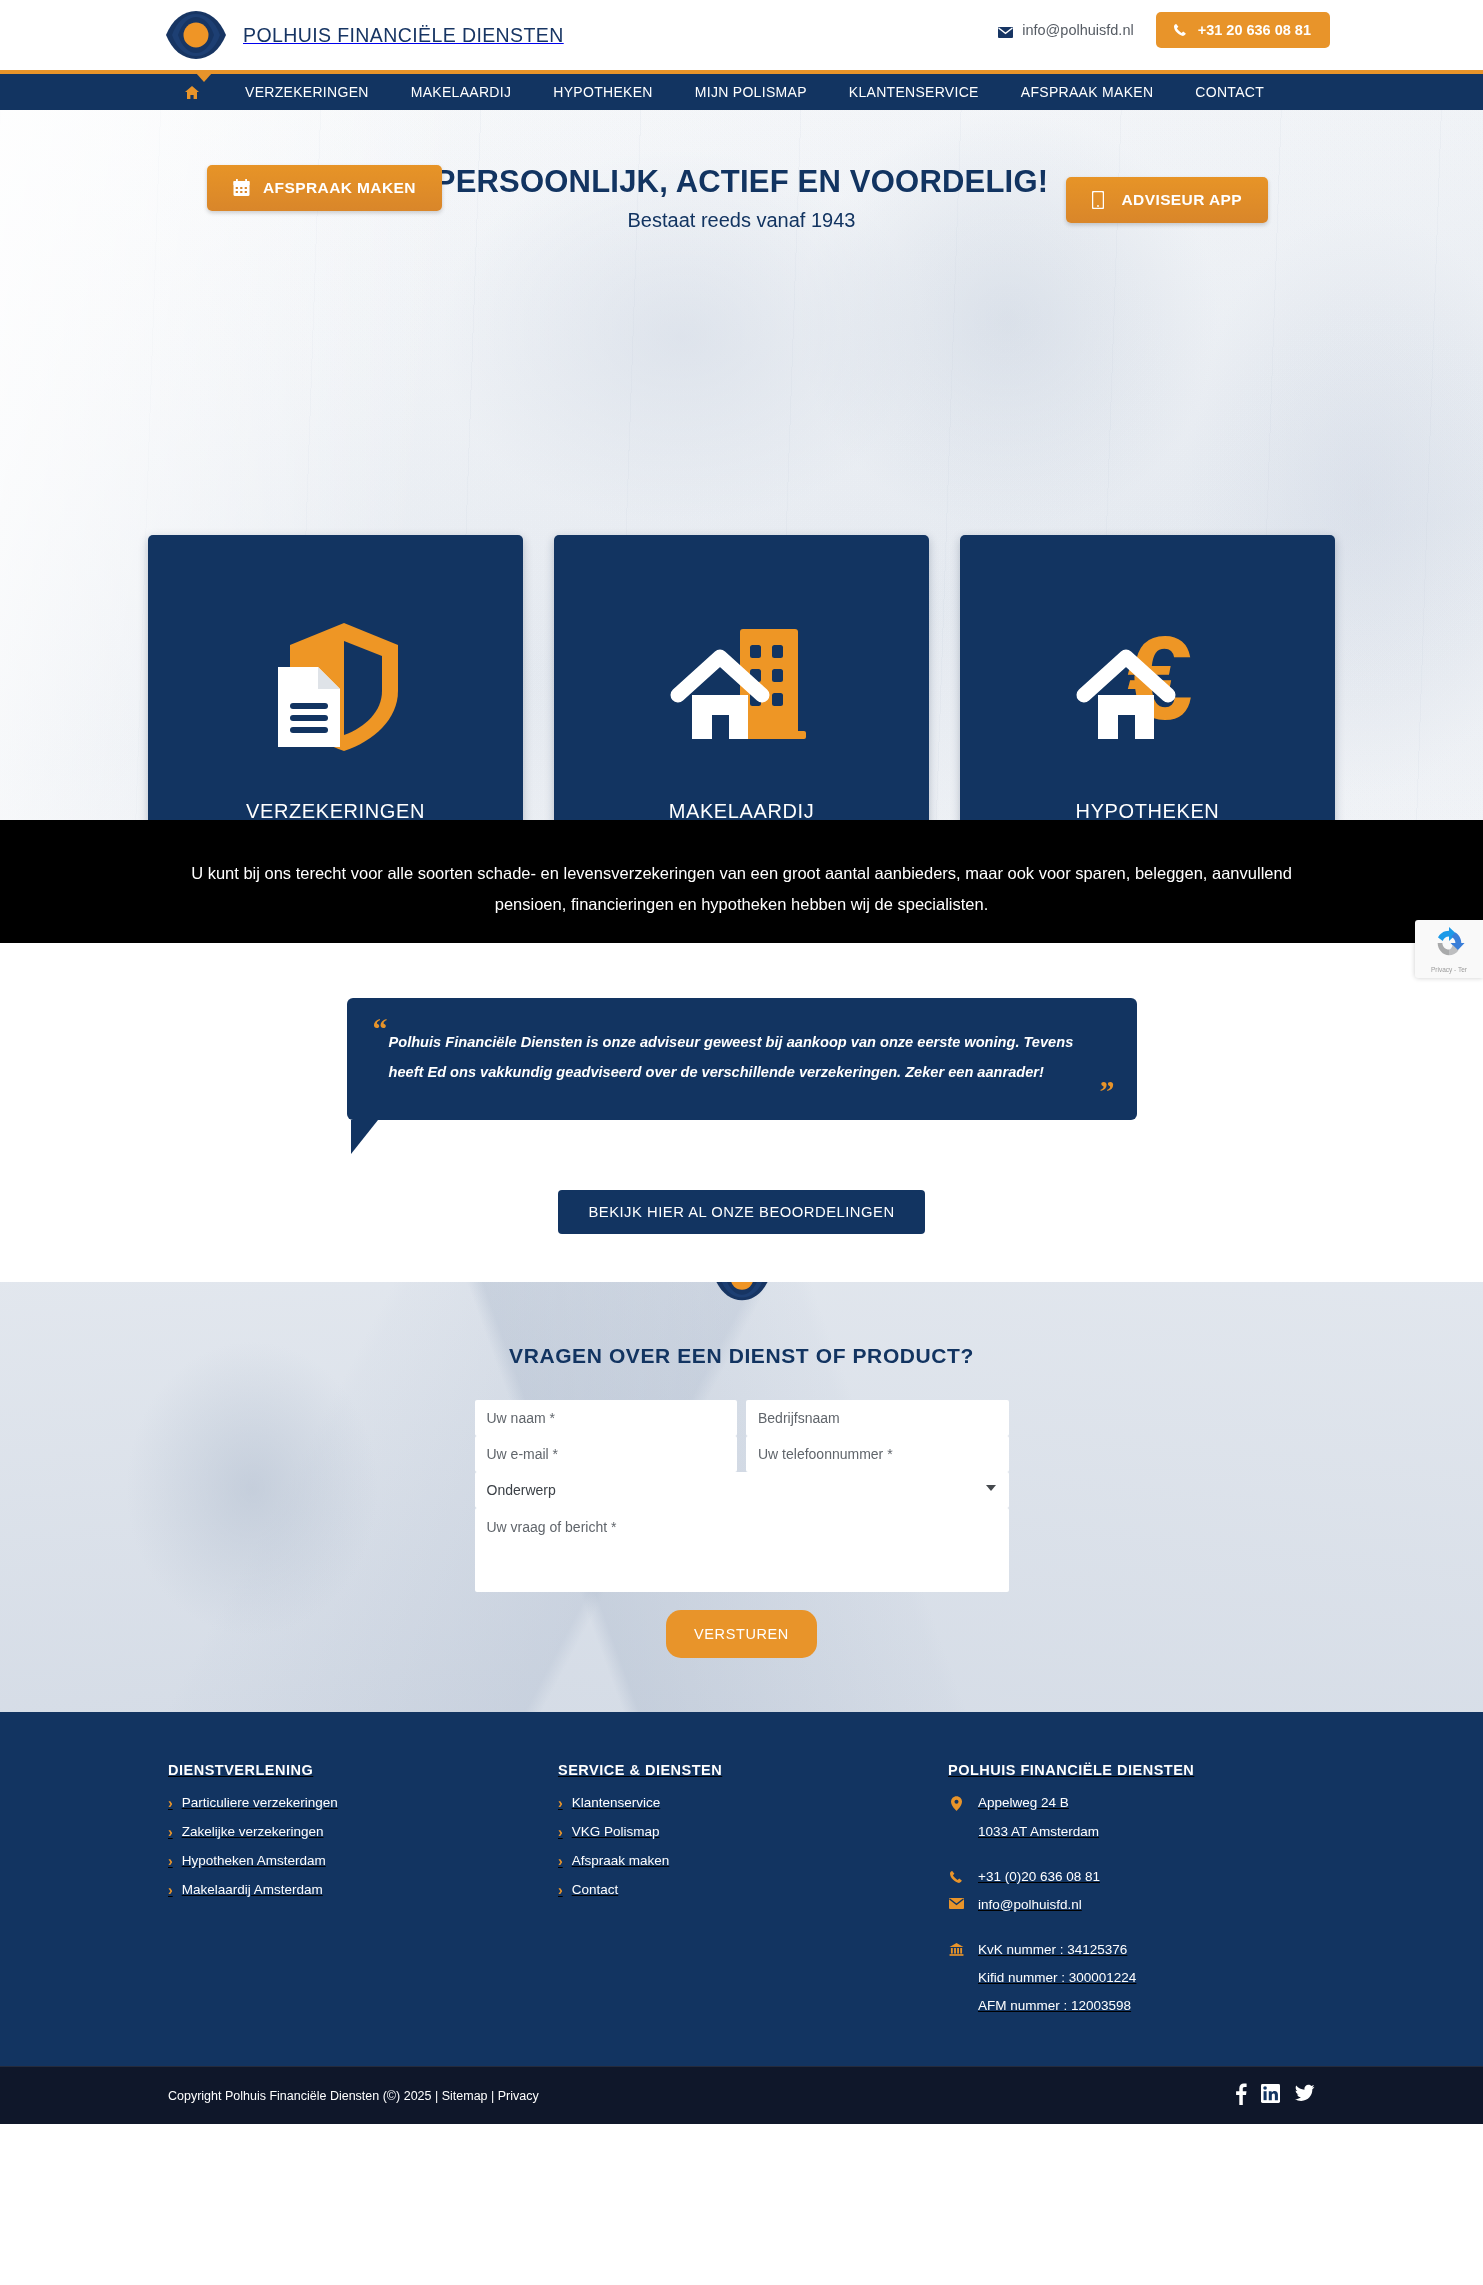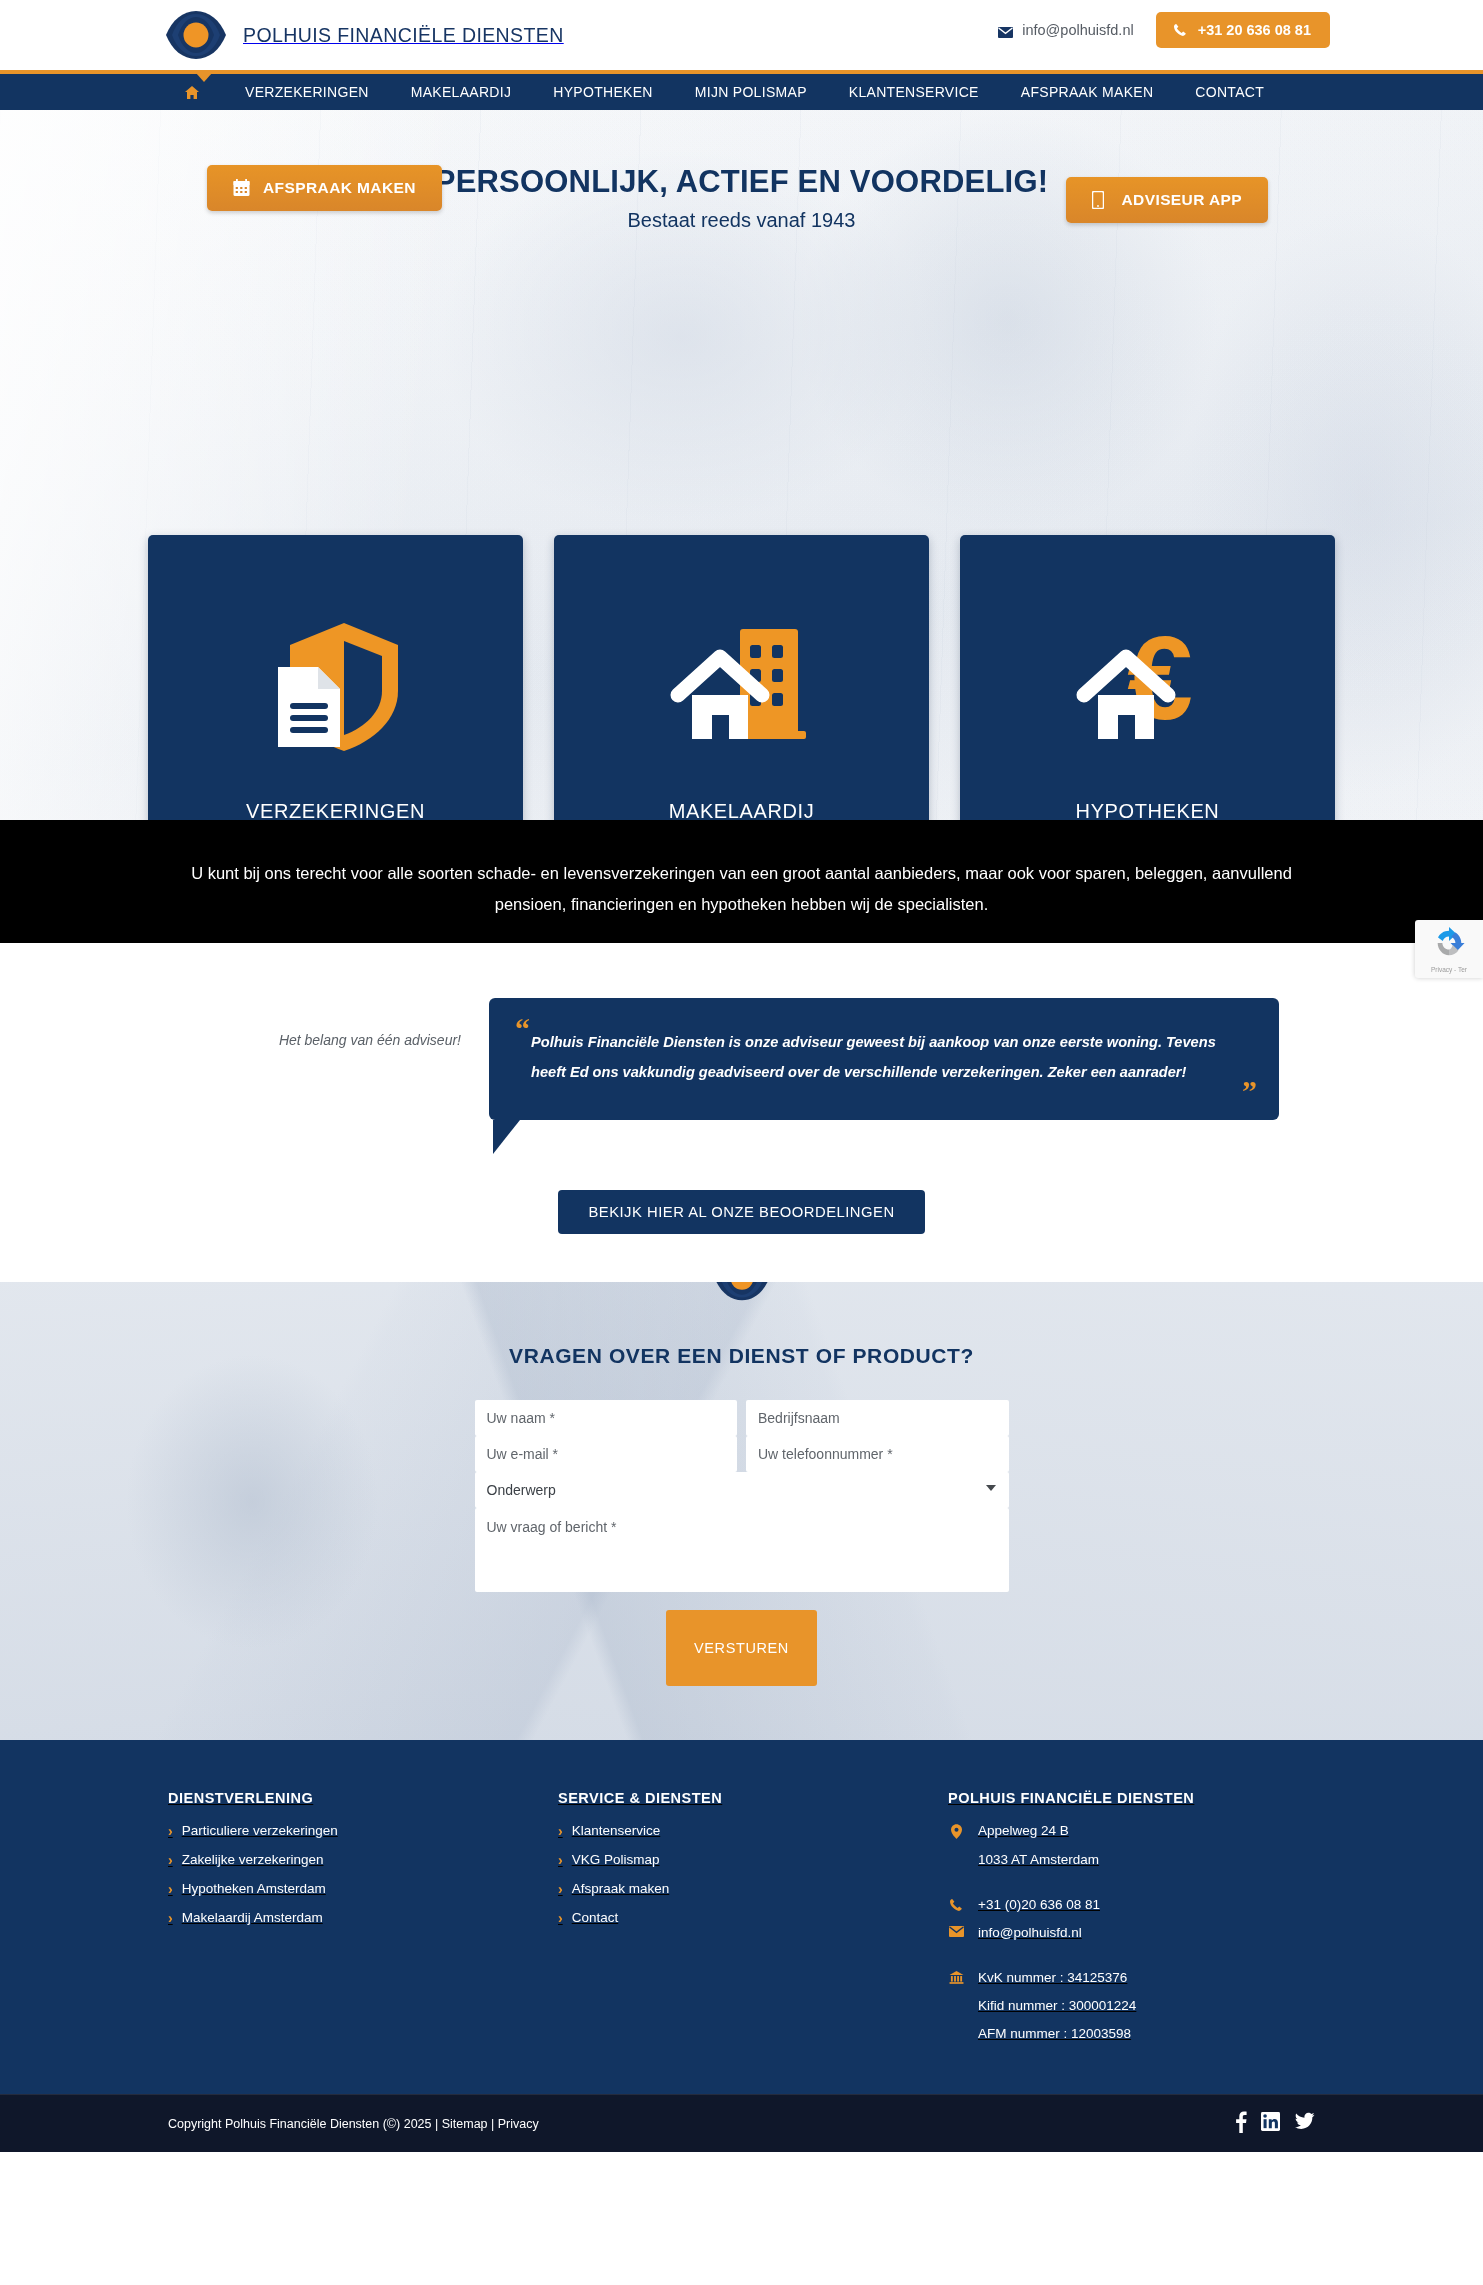--- a/index.html
+++ b/index.html
@@ -316,22 +316,22 @@
     font-family: "Liberation Sans", sans-serif;
     resize: none;
     color: #c2410c;
   }
   .ta::placeholder { color: #60656b; }
   .submit-wrap { text-align: center; margin-top: 18px; }
   .btn-submit {
     background: #e8942a;
     color: #ffffff;
     border: none;
-    border-radius: 3px;
-    padding: 30px 28px;
+    border-radius: 15px;
+    padding: 16px 28px;
     font-size: 14.5px;
     letter-spacing: 0.6px;
     font-family: "Liberation Sans", sans-serif;
     cursor: pointer;
   }
 
   
   .recaptcha {
     position: absolute;
     right: 0; top: 920px;
@@ -548,21 +548,20 @@
 
     </div>
   </section>
 
   <section class="intro">
     <p>U kunt bij ons terecht voor alle soorten schade- en levensverzekeringen van een groot aantal aanbieders, maar ook voor sparen, beleggen, aanvullend pensioen, financieringen en hypotheken hebben wij de specialisten.</p>
   </section>
 
   <section class="testi-sec">
     <div class="testi-row">
-      <div class="testi-left">Het belang van één adviseur!</div>
       <div class="bubble">
         <span class="q-open">“</span>
         <p>Polhuis Financiële Diensten is onze adviseur geweest bij aankoop van onze eerste woning. Tevens heeft Ed ons vakkundig geadviseerd over de verschillende verzekeringen. Zeker een aanrader!</p>
         <span class="q-close">”</span>
       </div>
     </div>
     <div class="review-btn-wrap">
       <a class="btn-navy" href="#">BEKIJK HIER AL ONZE BEOORDELINGEN</a>
     </div>
   </section>

